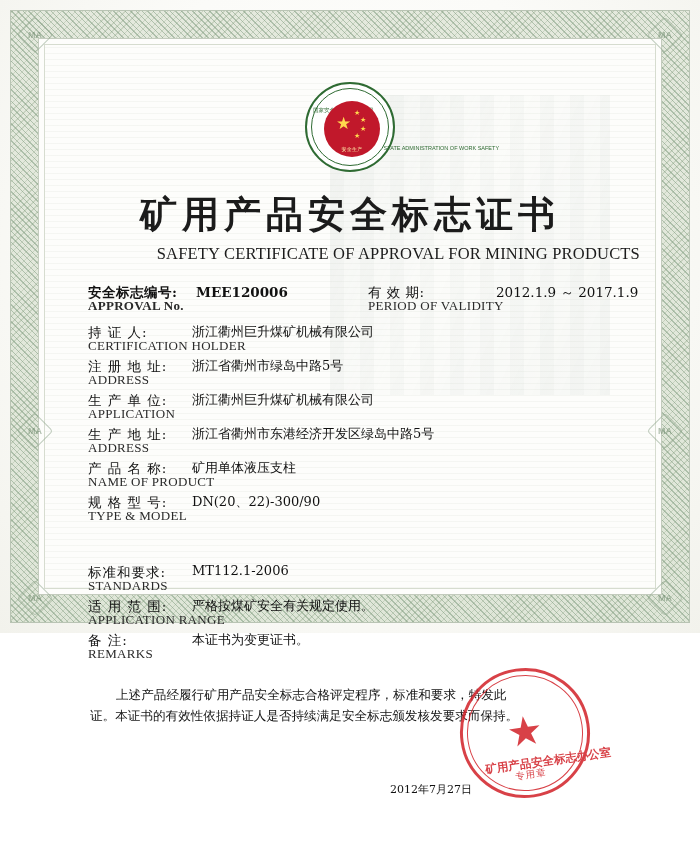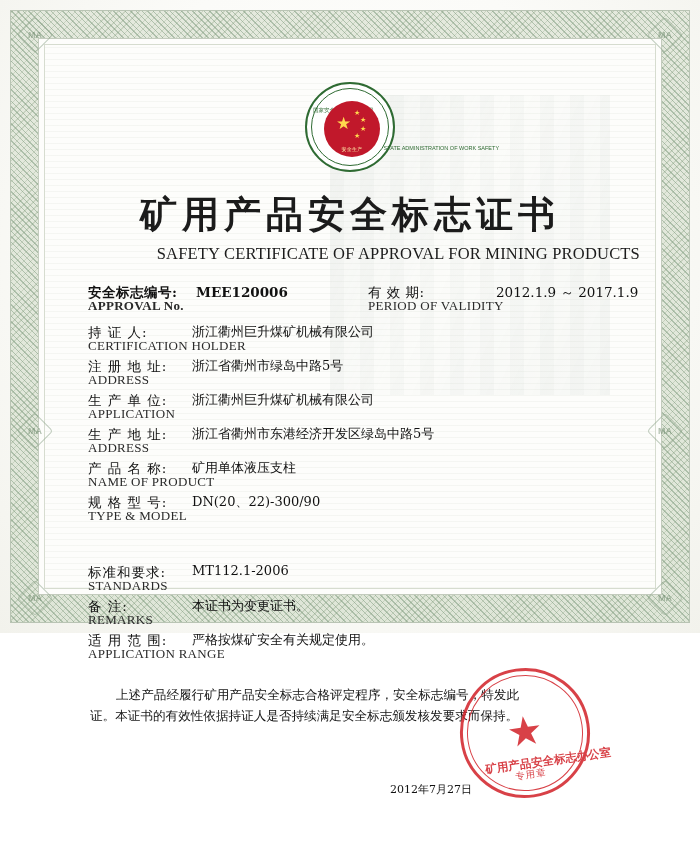--- a/index.html
+++ b/index.html
@@ -483,38 +483,38 @@
       <div class="field">
         <span class="lbl-stack">
           <span class="lbl-cn">标准和要求:</span>
           <span class="lbl-en">STANDARDS</span>
         </span>
         <span class="f-val">MT112.1-2006</span>
       </div>
 
       <div class="field">
         <span class="lbl-stack">
+          <span class="lbl-cn">适 用 范 围:</span>
+          <span class="lbl-en">APPLICATION RANGE</span>
+        </span>
+        <span class="f-val">严格按煤矿安全有关规定使用。</span>
+      </div>
+
+      <div class="field">
+        <span class="lbl-stack">
           <span class="lbl-cn">备    注:</span>
           <span class="lbl-en">REMARKS</span>
         </span>
         <span class="f-val">本证书为变更证书。</span>
       </div>
 
-      <div class="field">
-        <span class="lbl-stack">
-          <span class="lbl-cn">适 用 范 围:</span>
-          <span class="lbl-en">APPLICATION RANGE</span>
-        </span>
-        <span class="f-val">严格按煤矿安全有关规定使用。</span>
-      </div>
-
     </div>
 
     <div class="statement">
-      <p class="indent">上述产品经履行矿用产品安全标志合格评定程序，安全标志编号，特发此</p>
+      <p class="indent">上述产品经履行矿用产品安全标志合格评定程序，标准和要求，特发此</p>
       <p>证。本证书的有效性依据持证人是否持续满足安全标志颁发核发要求而保持。</p>
     </div>
 
     <div class="issued">
     </div>
     <div class="issue-date">2012年7月27日</div>
 
     <div class="stamp">
       <div class="outer"></div>
       <div class="inner"></div>

